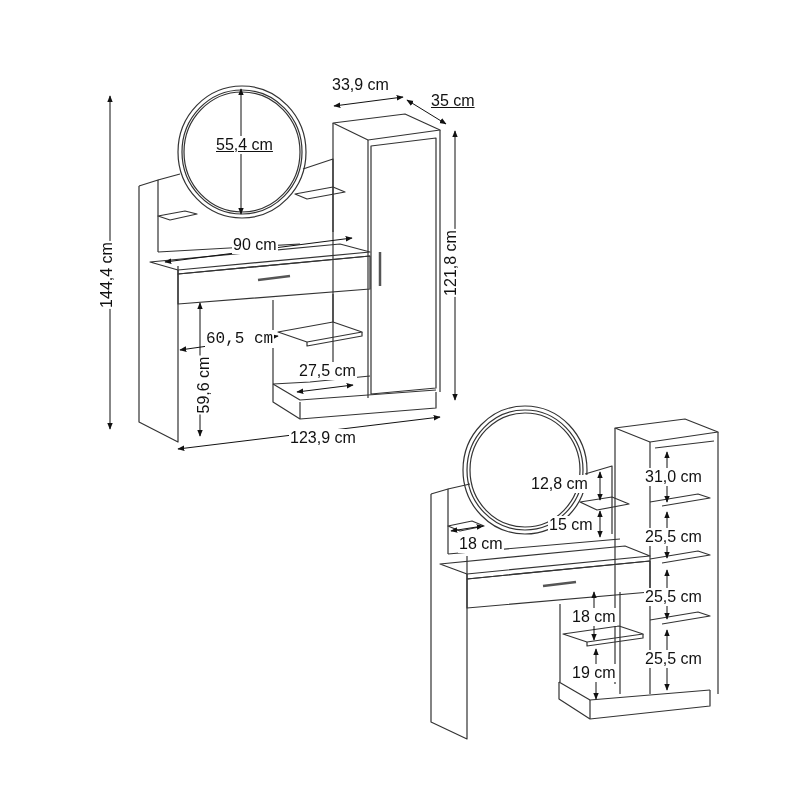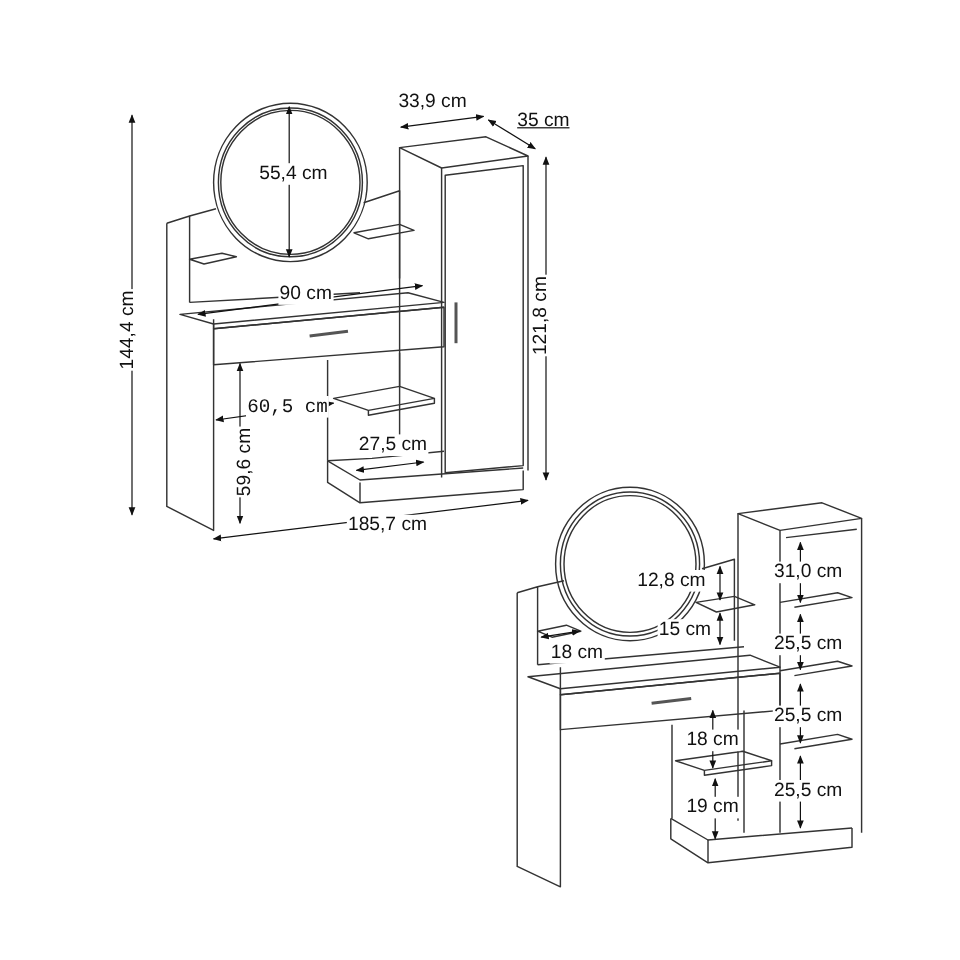--- a/index.html
+++ b/index.html
@@ -139,28 +139,28 @@
       <line x1="667" y1="566" x2="667" y2="615" marker-start="url(#ah)" marker-end="url(#ah)"></line>
       <line x1="667" y1="626" x2="667" y2="686" marker-start="url(#ah)" marker-end="url(#ah)"></line>
       <line x1="594" y1="588" x2="594" y2="636" marker-start="url(#ah)" marker-end="url(#ah)"></line>
       <line x1="596" y1="645" x2="596" y2="695" marker-start="url(#ah)" marker-end="url(#ah)"></line>
     </g>
   </svg>
 
   
   <span class="lbl" style="left:331px;top:72px;">33,9 cm</span>
   <span class="lbl" style="left:430px;top:88px;text-decoration:underline;">35 cm</span>
-  <span class="lbl" style="left:215px;top:132px;">55,4 cm</span>
+  <span class="lbl" style="left:215px;top:132px;text-decoration:underline;">55,4 cm</span>
   <span class="lbl vert" style="left:73px;top:262px;">144,4 cm</span>
   <span class="lbl vert" style="left:417px;top:250px;">121,8 cm</span>
   <span class="lbl" style="left:232px;top:232px;text-align:right;">90 cm</span>
   <span class="lbl" style="left:205px;top:326px;font-family:Liberation Mono, monospace;">60,5 cm</span>
   <span class="lbl vert" style="left:175px;top:372px;">59,6 cm</span>
   <span class="lbl" style="left:298px;top:358px;text-align:center;">27,5 cm</span>
-  <span class="lbl" style="left:289px;top:425px;">185,7 cm</span>
+  <span class="lbl" style="left:289px;top:425px;">123,9 cm</span>
 
   
   <span class="lbl" style="left:530px;top:471px;">12,8 cm</span>
   <span class="lbl" style="left:548px;top:512px;">15 cm</span>
   <span class="lbl" style="left:458px;top:531px;">18 cm</span>
   <span class="lbl" style="left:644px;top:464px;">31,0 cm</span>
   <span class="lbl" style="left:644px;top:524px;">25,5 cm</span>
   <span class="lbl" style="left:644px;top:584px;">25,5 cm</span>
   <span class="lbl" style="left:644px;top:646px;">25,5 cm</span>
   <span class="lbl" style="left:571px;top:604px;">18 cm</span>

